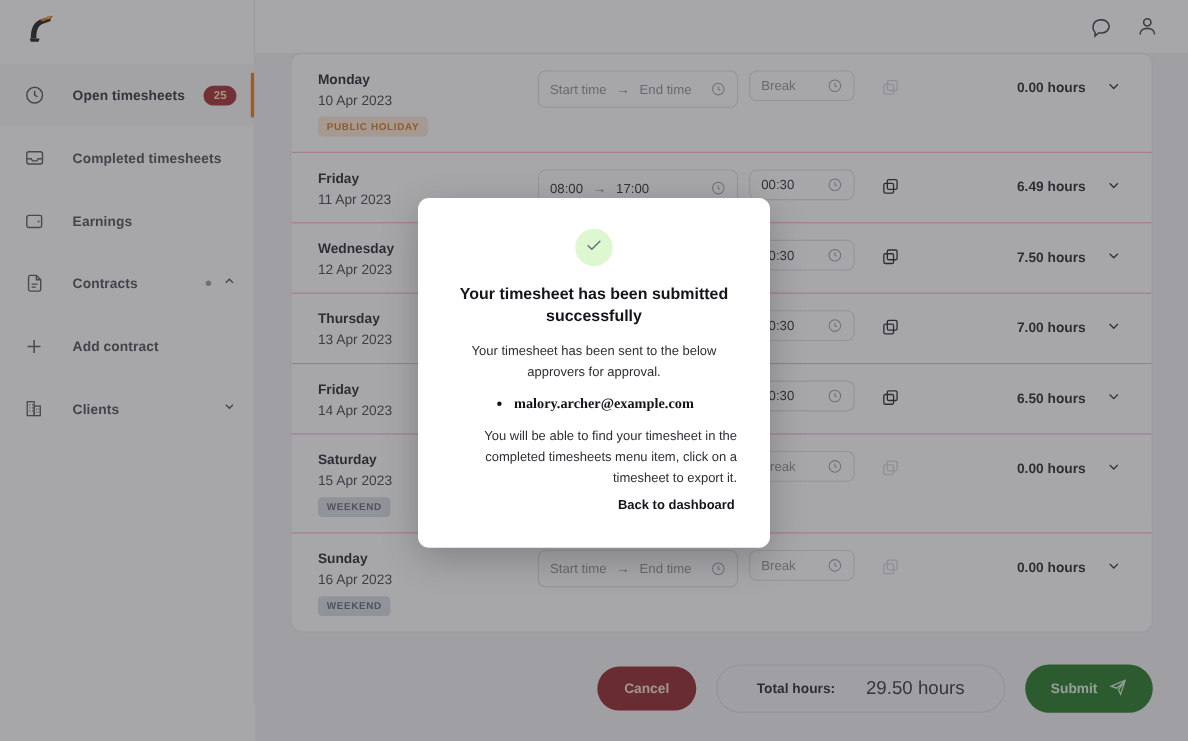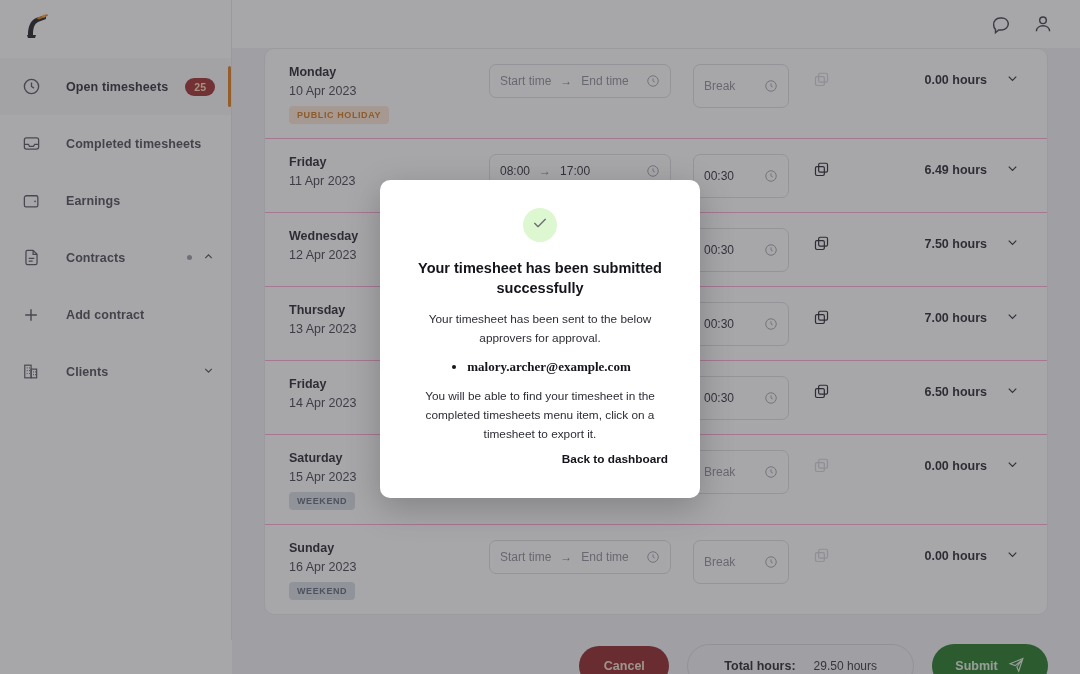--- a/index.html
+++ b/index.html
@@ -106,24 +106,24 @@
     padding: 0 10px;
     background: #fff;
     margin-top: 1px;
   }
   .time-field .tv { font-size: 12px; color: #2a2a33; }
   .time-field .tv.ph { color: #8d8d97; }
   .time-arrow { color: #77777f; font-size: 12px; margin: 0 9px; }
   .clock-ic { margin-left: auto; color: #9a9aa4; width: 14px; height: 14px; }
 
   .break-field {
-    flex: 0 0 96px; width: 96px; height: 44px;
+    flex: 0 0 96px; width: 96px; height: 28px;
     border: 1px solid #dcdce1; border-radius: 7px;
     display: flex; align-items: center; padding: 0 10px;
-    margin-left: 22px; margin-top: 1px; background: #fff; text-align: center;
+    margin-left: 10px; margin-top: 1px; background: #fff; text-align: center;
   }
   .break-field .tv { font-size: 12px; color: #2a2a33; }
   .break-field .tv.ph { color: #8d8d97; }
 
   .copy-cell {
     flex: 0 0 64px; display: flex; justify-content: center;
     padding-top: 8px;
   }
   .copy-ic { width: 17px; height: 17px; color: #22222a; cursor: pointer; }
   .copy-ic.disabled { color: #d3d3d8; cursor: default; }
@@ -147,25 +147,25 @@
     display: flex; align-items: center; justify-content: center;
   }
   .btn-cancel {
     width: 90px; height: 40px; border-radius: 23px;
     background: #8e2123; color: #f3dcc8;
     font-size: 12.5px; font-weight: bold;
   }
   .total-pill {
     height: 44px; border-radius: 23px;
     border: 1px solid #d8d8dd; background: #f2f2f4;
-    display: flex; align-items: center; gap: 18px;
+    display: flex; align-items: center; gap: 28px;
     padding: 0 36px;
   }
   .total-label { font-size: 12.5px; font-weight: bold; color: #1f1f27; }
-  .total-value { font-size: 12px; color: #2f2f38; }
+  .total-value { font-size: 17px; color: #2f2f38; }
   .btn-submit {
     width: 116px; height: 44px; border-radius: 23px;
     background: #217621; color: #dff0df;
     font-size: 12.5px; font-weight: bold; gap: 10px;
   }
 
   
   .overlay {
     position: absolute; inset: 0;
     background: rgba(60,60,66,0.45);
@@ -199,21 +199,21 @@
   .approver-list {
     margin-top: 11px; align-self: center;
     list-style: disc; padding-left: 18px;
   }
   .approver-list li {
     font-size: 13px; font-weight: bold; color: #14141c; font-family: Liberation Serif, serif;
   }
   .modal-note {
     margin-top: 12px;
     font-size: 11.8px; color: #2d2d36;
-    text-align: center; line-height: 1.62;
+    text-align: right; line-height: 1.62;
   }
   .modal-actions {
     margin-top: auto; margin-bottom: 26px;
     display: flex; align-items: center; justify-content: flex-end;
     gap: 30px; width: 100%;
   }
   .btn-back {
     background: none; font-size: 11.8px; font-weight: bold; color: #14141c;
     padding: 6px 2px;
   }

